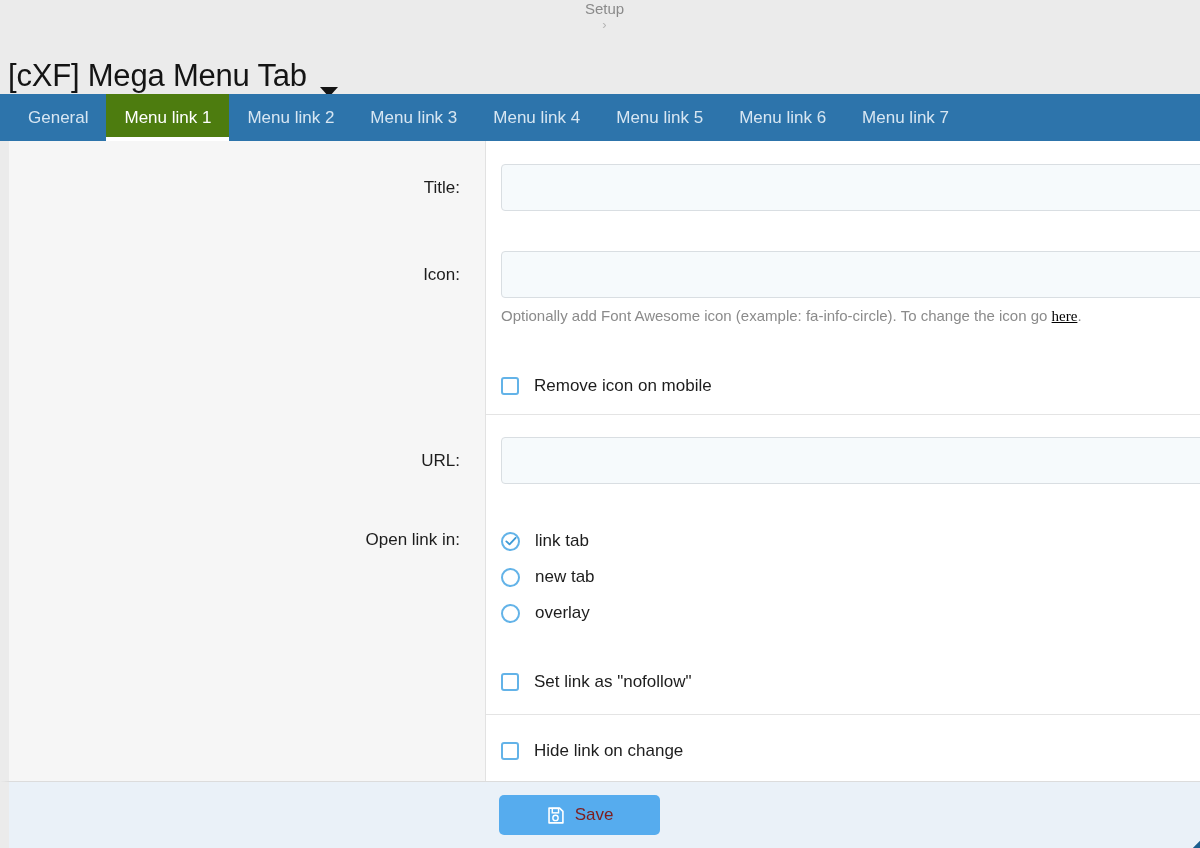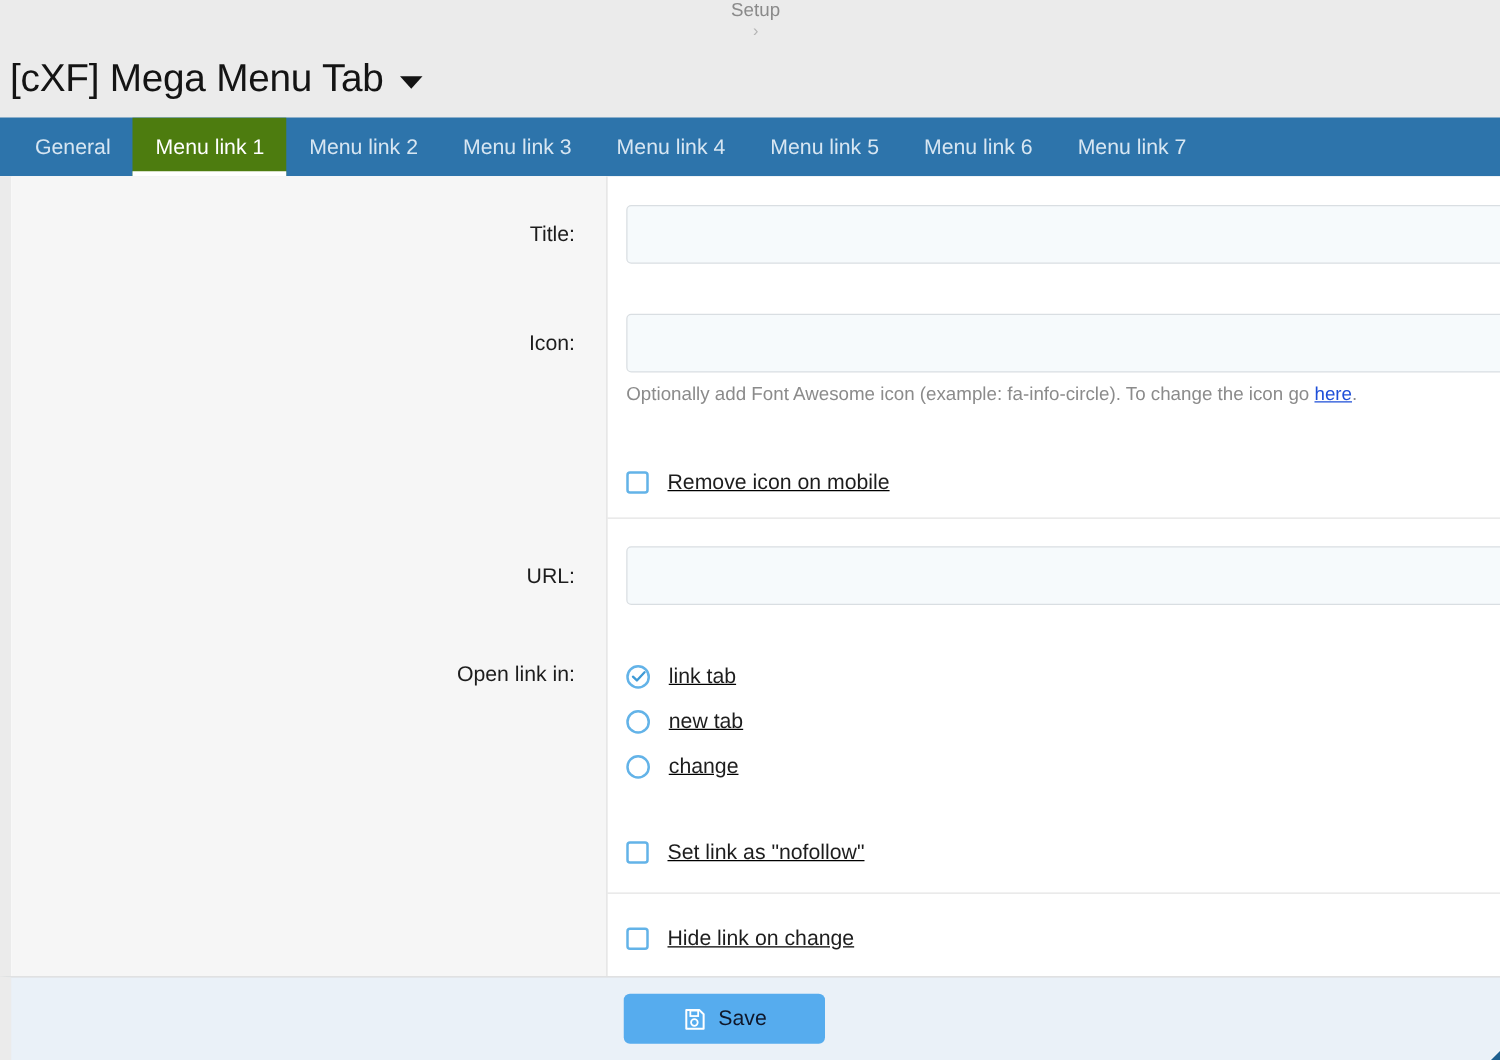--- a/index.html
+++ b/index.html
@@ -45,21 +45,21 @@
     margin: 0 9px;
   }
 
   
   .page-title-row {
     position: absolute;
     top: 32px; left: 0;
     width: 1200px;
     height: 62px;
     display: flex;
-    align-items: center;
+    align-items: flex-end;
     padding-left: 8px;
     background: #ebebeb;
   }
   .page-title {
     font-size: 31px;
     color: #141414;
     letter-spacing: -0.2px;
     white-space: nowrap;
   }
   .title-caret {
@@ -170,31 +170,31 @@
     outline: none;
   }
 
   .explain {
     font-size: 15px;
     color: #8b8b8b;
     margin-top: 9px;
     white-space: nowrap;
   }
   .explain a {
-    color: #1d4ed8;
+    color: #000000;
     text-decoration: underline;
+    font-family: Liberation Serif, serif;
   }
 
   
   .choice {
     display: flex;
     align-items: center;
     height: 30px;
     white-space: nowrap;
-    text-decoration: underline;
   }
   .choice + .choice { margin-top: 6px; }
   .cb-box {
     width: 18px; height: 18px;
     flex: 0 0 18px;
     border: 2px solid #63b3e8;
     border-radius: 3px;
     background: #ffffff;
     margin-right: 15px;
   }
@@ -234,21 +234,21 @@
   .save-btn {
     display: flex;
     align-items: center;
     justify-content: center;
     gap: 10px;
     width: 161px;
     height: 40px;
     background: #56acee;
     border: none;
     border-radius: 5px;
-    color: #0f172a;
+    color: #7f1d1d;
     font-size: 17px;
     font-family: "Liberation Sans", sans-serif;
     cursor: pointer;
   }
   .save-btn svg { width: 19px; height: 19px; display: block; }
 
   
   .watermark {
     position: absolute;
     right: -108px;
@@ -366,21 +366,21 @@
               </svg>
           </span>
           <span class="choice-label">link tab</span>
         </div>
         <div class="choice">
           <span class="rd-box"></span>
           <span class="choice-label">new tab</span>
         </div>
         <div class="choice">
           <span class="rd-box"></span>
-          <span class="choice-label">change</span>
+          <span class="choice-label">overlay</span>
         </div>
       </div>
     </div>
 
     <div class="row" style="top:526px;">
       <div class="lbl"></div>
       <div class="fld">
         <div class="choice">
           <span class="cb-box"></span>
           <span class="choice-label">Set link as "nofollow"</span>

